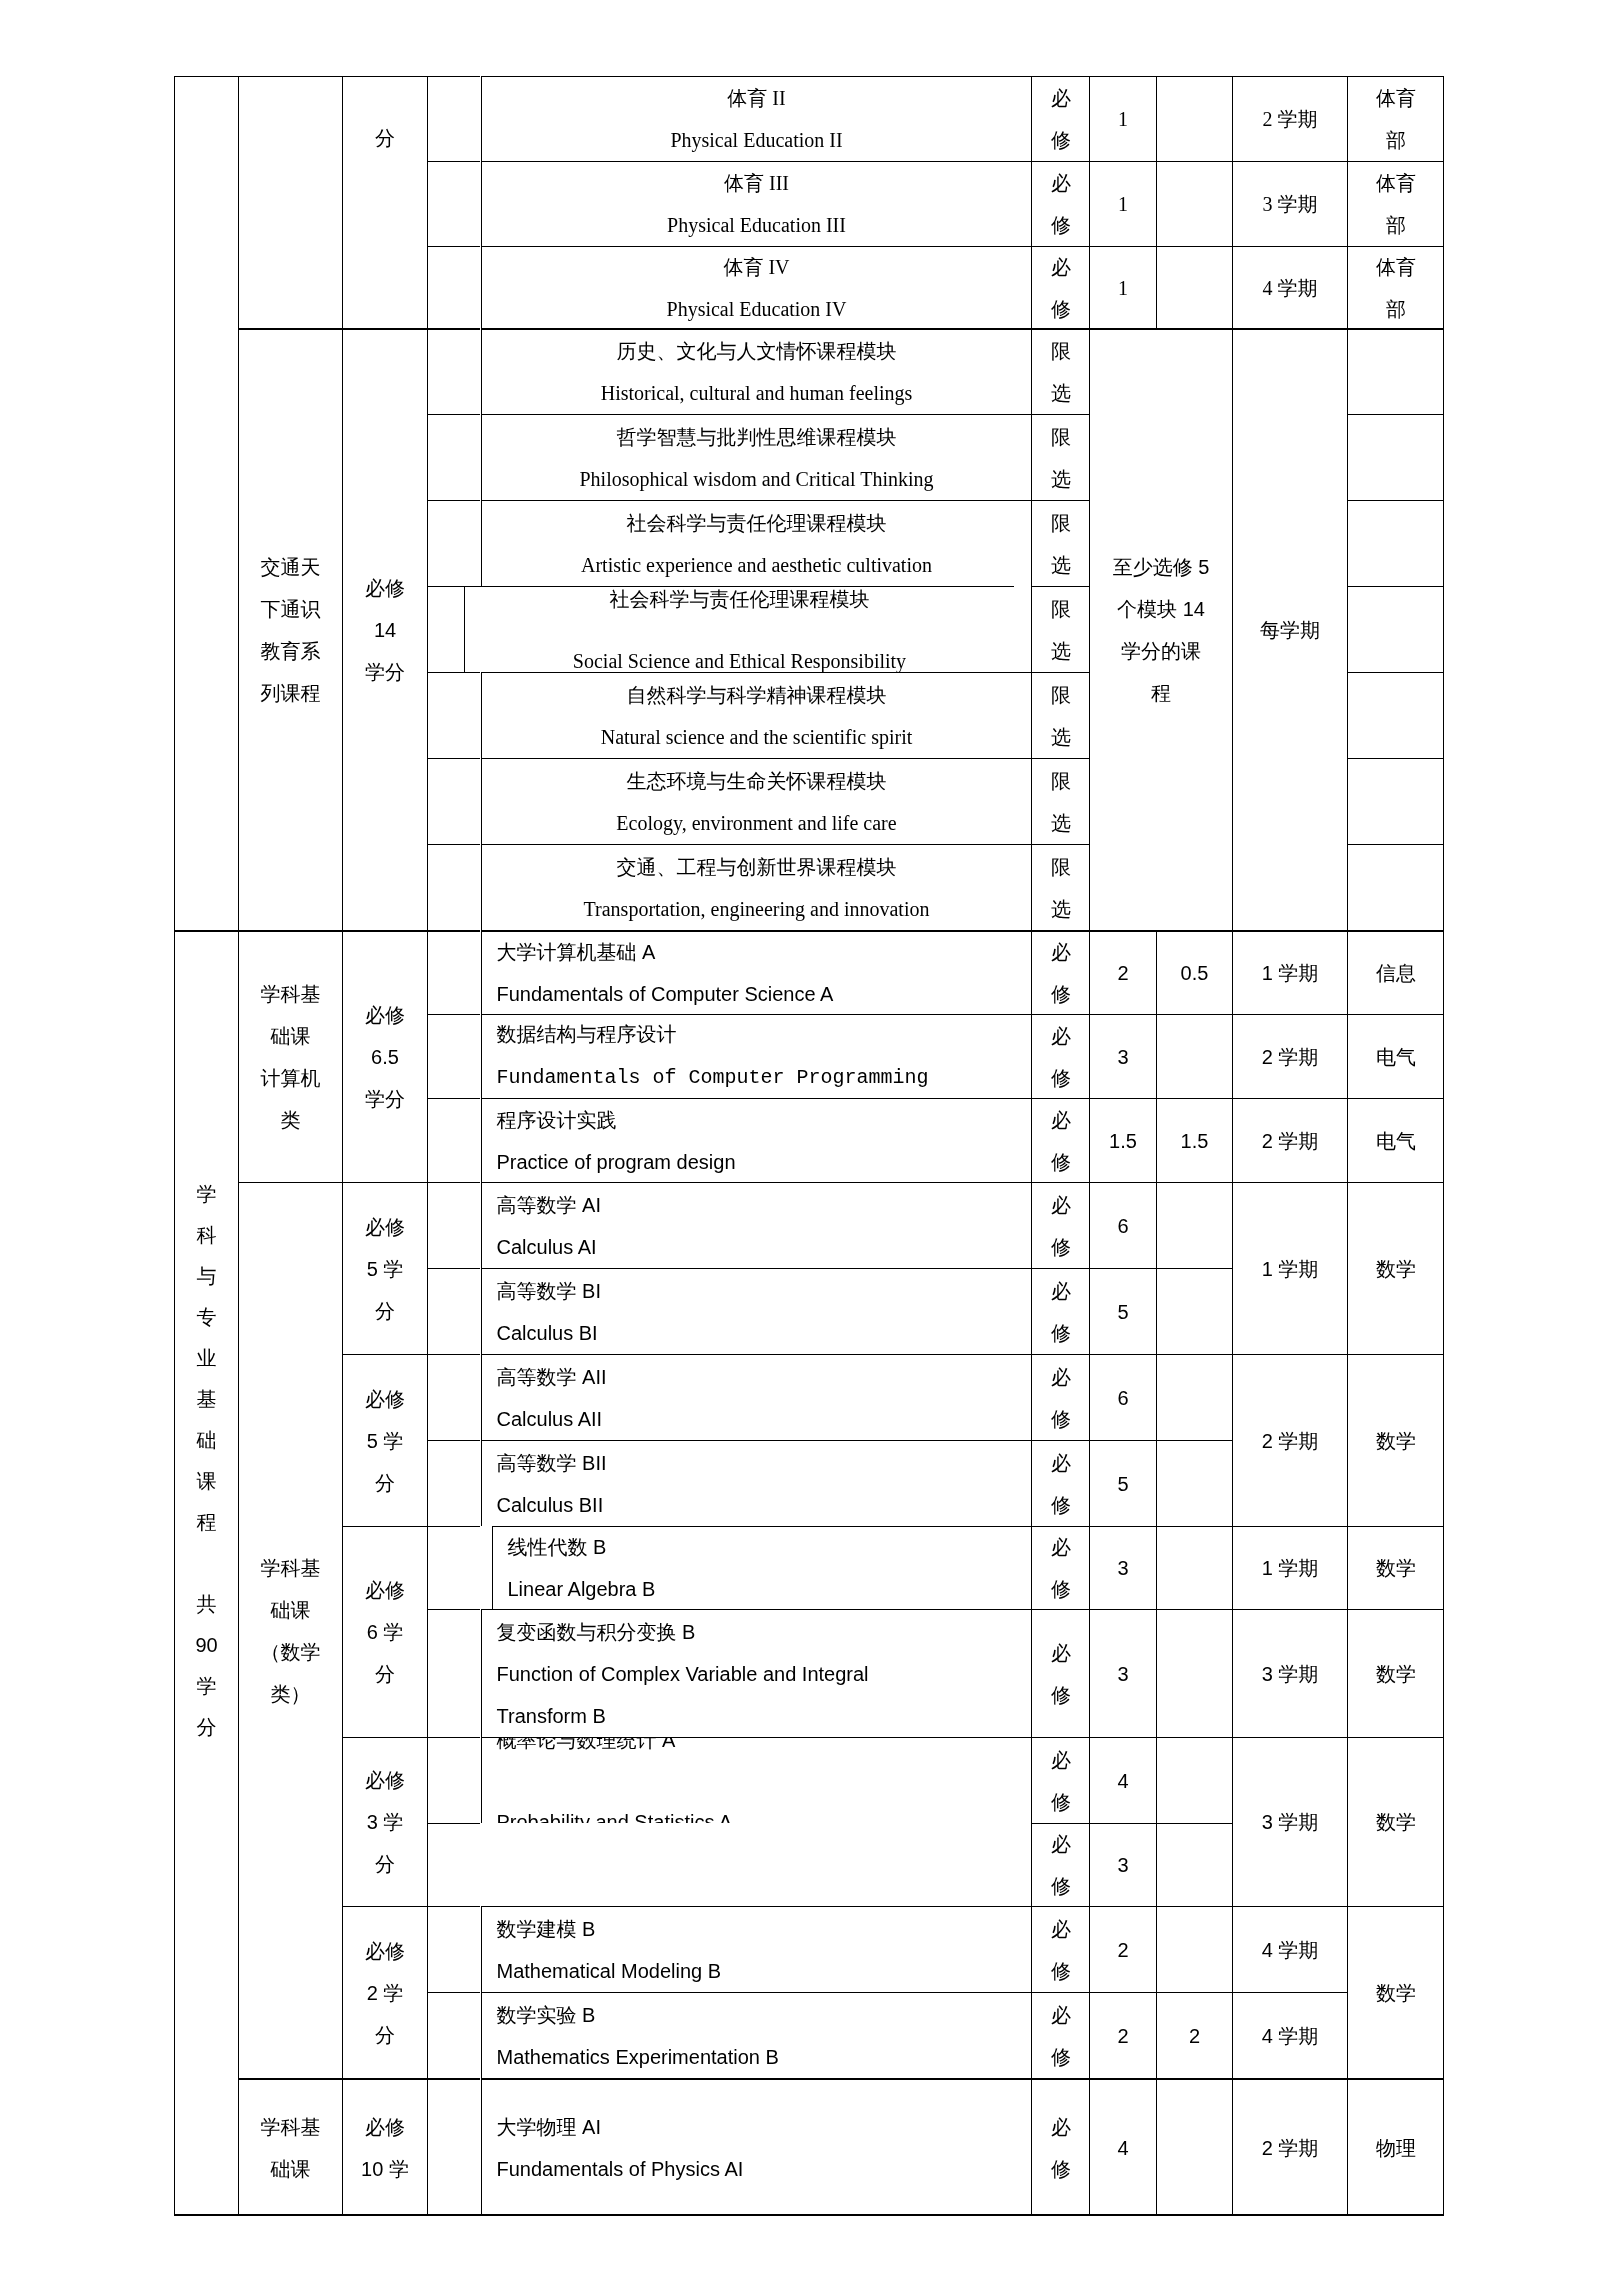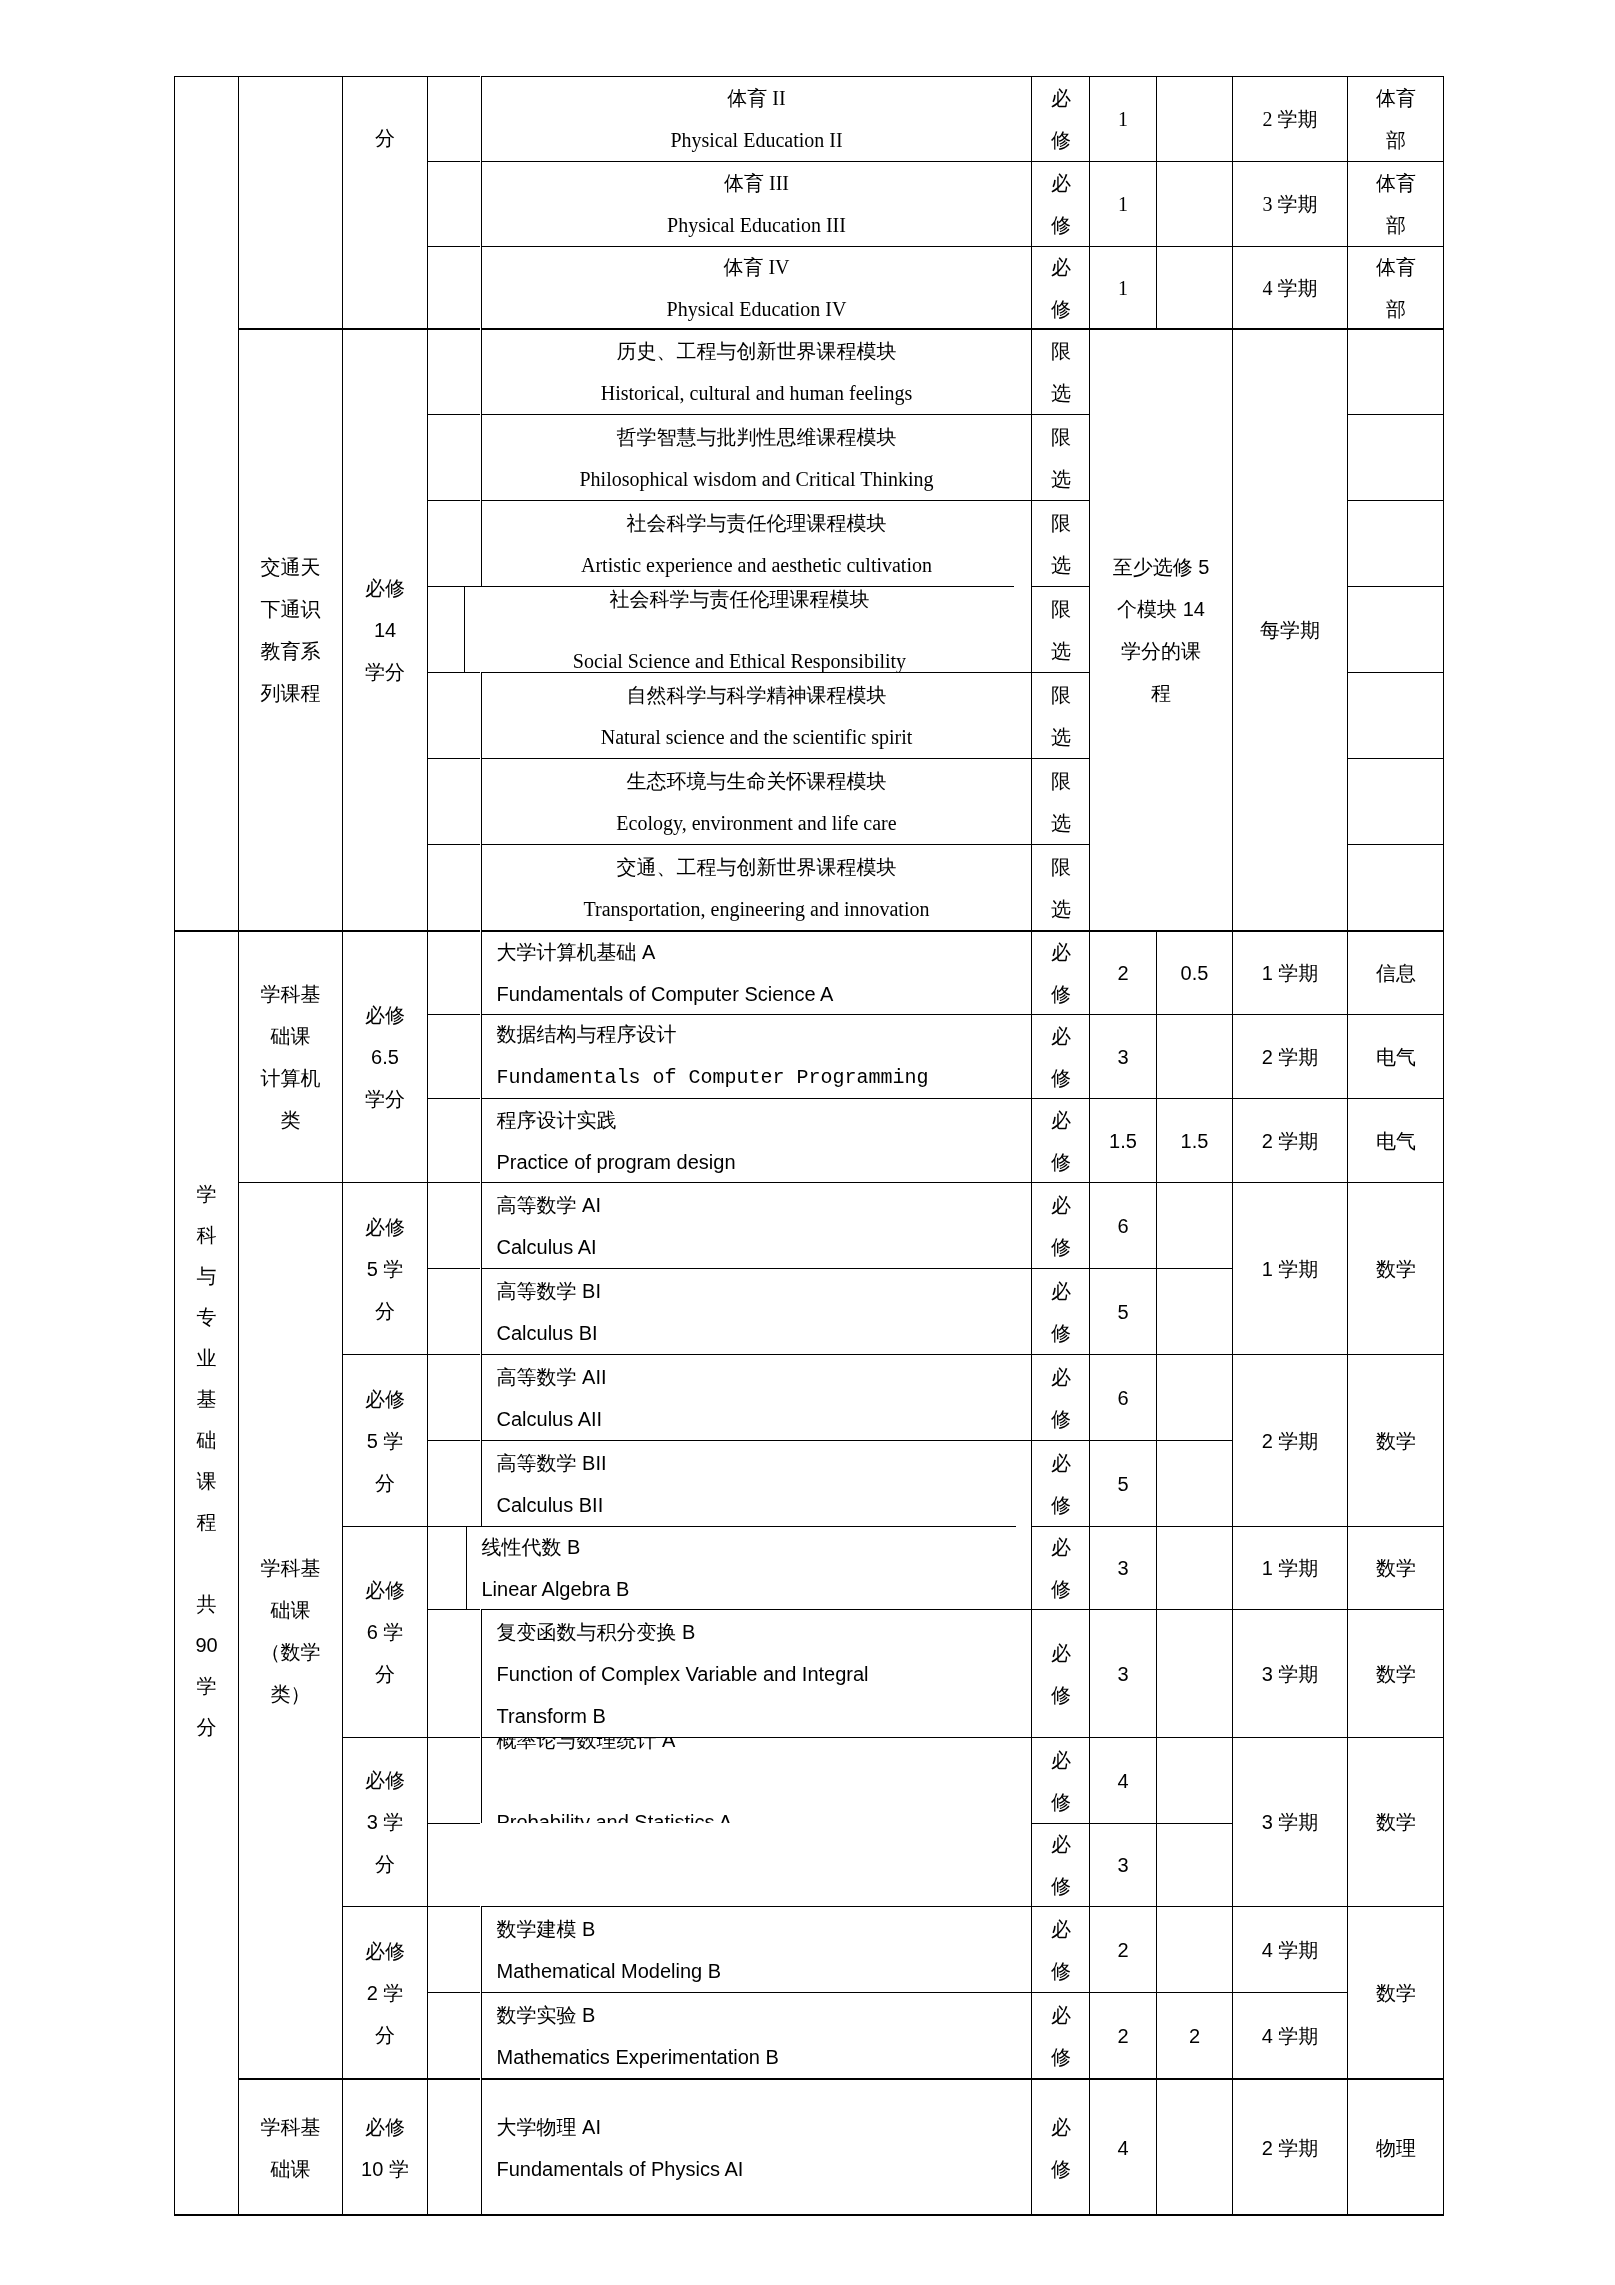--- a/index.html
+++ b/index.html
@@ -61,21 +61,21 @@
     <div class="cell serif" style="left: 1173px; top: 170px; width: 97px; height: 82px;">体育
 部</div>
     <div class="cell thick" style="left: 64px; top: 252px; width: 104px; height: 602px;">交通天
 下通识
 教育系
 列课程</div>
     <div class="cell thick" style="left: 168px; top: 252px; width: 85px; height: 602px;">必修
 14
 学分</div>
     <div class="cell thick" style="left: 253px; top: 252px; width: 53px; height: 86px;"></div>
-    <div class="cell serif thick" style="left: 307px; top: 252px; width: 550px; height: 86px;"><div>历史、工程与创新世界课程模块</div><div>Historical, cultural and human feelings</div></div>
+    <div class="cell serif thick" style="left: 307px; top: 252px; width: 550px; height: 86px;"><div>历史、文化与人文情怀课程模块</div><div>Historical, cultural and human feelings</div></div>
     <div class="cell serif thick" style="left: 857px; top: 252px; width: 59px; height: 86px;">限
 选</div>
     <div class="cell thick" style="left: 1173px; top: 252px; width: 97px; height: 86px;"></div>
     <div class="cell" style="left: 253px; top: 338px; width: 53px; height: 86px;"></div>
     <div class="cell serif" style="left: 307px; top: 338px; width: 550px; height: 86px;"><div>哲学智慧与批判性思维课程模块</div><div>Philosophical wisdom and Critical Thinking</div></div>
     <div class="cell serif" style="left: 857px; top: 338px; width: 59px; height: 86px;">限
 选</div>
     <div class="cell" style="left: 1173px; top: 338px; width: 97px; height: 86px;"></div>
     <div class="cell" style="left: 253px; top: 424px; width: 53px; height: 86px;"></div>
     <div class="cell serif" style="left: 307px; top: 424px; width: 550px; height: 86px;"><div>社会科学与责任伦理课程模块</div><div>Artistic experience and aesthetic cultivation</div></div>
@@ -189,21 +189,21 @@
 修</div>
     <div class="cell" style="left: 915px; top: 1278px; width: 67px; height: 86px;">6</div>
     <div class="cell" style="left: 982px; top: 1278px; width: 76px; height: 86px;"></div>
     <div class="cell" style="left: 253px; top: 1364px; width: 53px; height: 86px;"></div>
     <div class="cell left" style="left: 307px; top: 1364px; width: 550px; height: 86px;"><div>高等数学 BII</div><div>Calculus BII</div></div>
     <div class="cell" style="left: 857px; top: 1364px; width: 59px; height: 86px;">必
 修</div>
     <div class="cell" style="left: 915px; top: 1364px; width: 67px; height: 86px;">5</div>
     <div class="cell" style="left: 982px; top: 1364px; width: 76px; height: 86px;"></div>
     <div class="cell" style="left: 253px; top: 1450px; width: 53px; height: 83px;"></div>
-    <div class="cell left" style="left: 292px; top: 1450px; width: 550px; height: 83px;"><div>线性代数 B</div><div>Linear Algebra B</div></div>
+    <div class="cell left" style="left: 318px; top: 1450px; width: 550px; height: 83px;"><div>线性代数 B</div><div>Linear Algebra B</div></div>
     <div class="cell" style="left: 857px; top: 1450px; width: 59px; height: 83px;">必
 修</div>
     <div class="cell" style="left: 915px; top: 1450px; width: 67px; height: 83px;">3</div>
     <div class="cell" style="left: 982px; top: 1450px; width: 76px; height: 83px;"></div>
     <div class="cell" style="left: 253px; top: 1533px; width: 53px; height: 128px;"></div>
     <div class="cell left" style="left: 307px; top: 1533px; width: 550px; height: 128px;"><div>复变函数与积分变换 B</div><div>Function of Complex Variable and Integral
 Transform B</div></div>
     <div class="cell" style="left: 857px; top: 1533px; width: 59px; height: 128px;">必
 修</div>
     <div class="cell" style="left: 915px; top: 1533px; width: 67px; height: 128px;">3</div>

